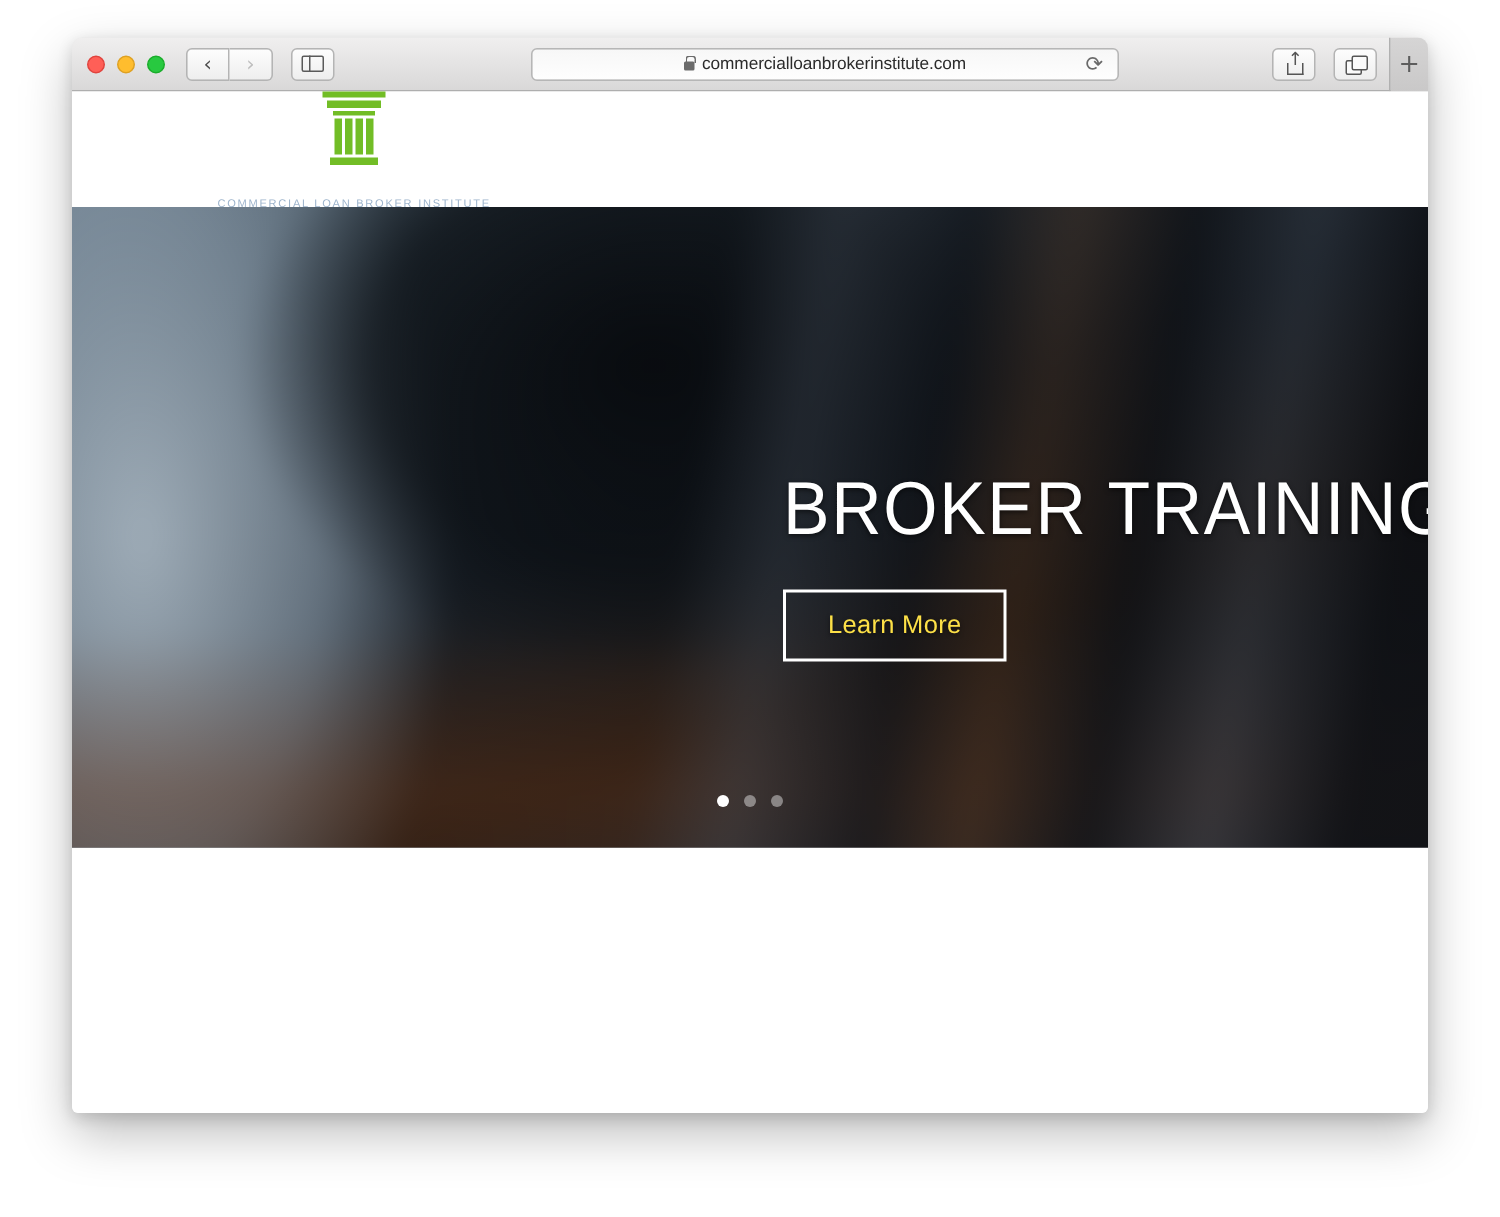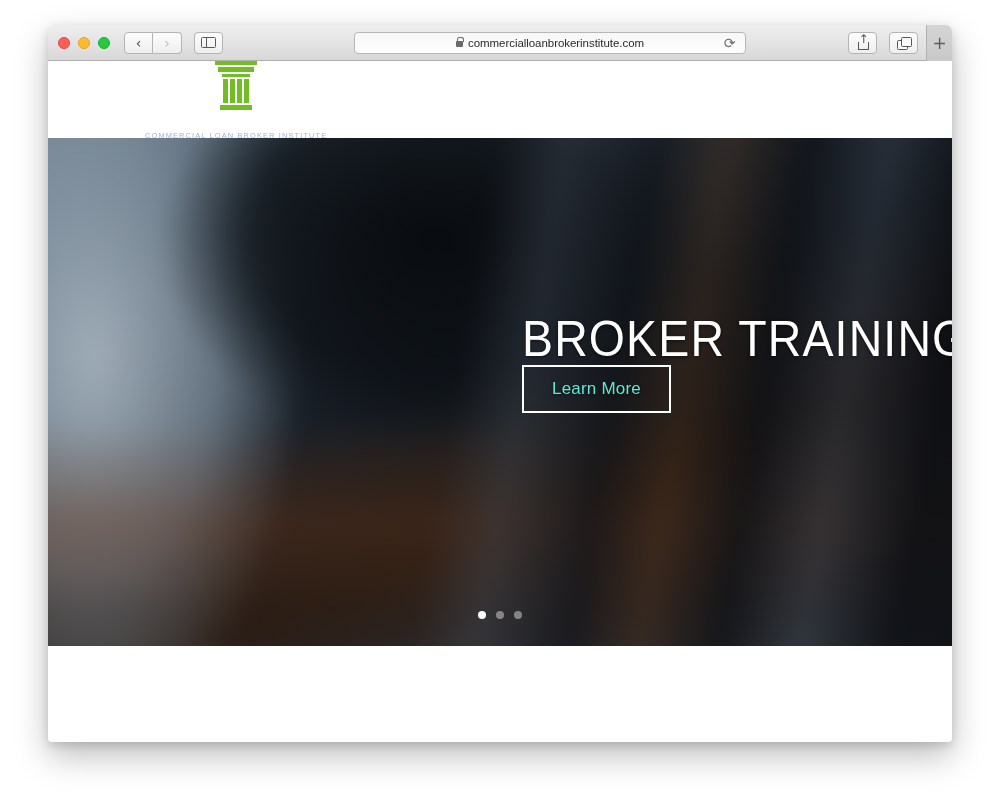--- a/index.html
+++ b/index.html
@@ -238,21 +238,21 @@
     font-size: 10px;
     color: #787878;
     font-family: "DejaVu Sans", sans-serif;
     position: relative;
     top: 1px;
   }
 
   
   #hero {
     position: relative;
-    height: 508px;
+    height: 427px;
     overflow: hidden;
     background: #1b2128;
     text-decoration: underline;
   }
 
   
   #hero-photo {
     position: absolute;
     inset: -40px;
     background:
@@ -304,25 +304,26 @@
   #hero-sub {
     margin-top: 22px;
     font-family: "Liberation Sans", sans-serif;
     font-size: 18.5px;
     line-height: 32px;
     color: #f2f2f2;
     text-shadow: 0 1px 4px rgba(0,0,0,0.6);
     width: 372px;
   }
   #hero-cta {
+    margin-top: 28px;
     display: inline-block;
     padding: 12px 28px;
     border: 2px solid #ffffff;
     background: transparent;
-    color: #5eead4;
+    color: #fde047;
     font-family: "Liberation Sans", sans-serif;
     font-size: 17px;
     letter-spacing: 0.2px;
     text-shadow: 0 1px 3px rgba(0,0,0,0.5);
   }
 
   #slider-dots {
     position: absolute;
     left: 0; right: 0;
     bottom: 27px;

